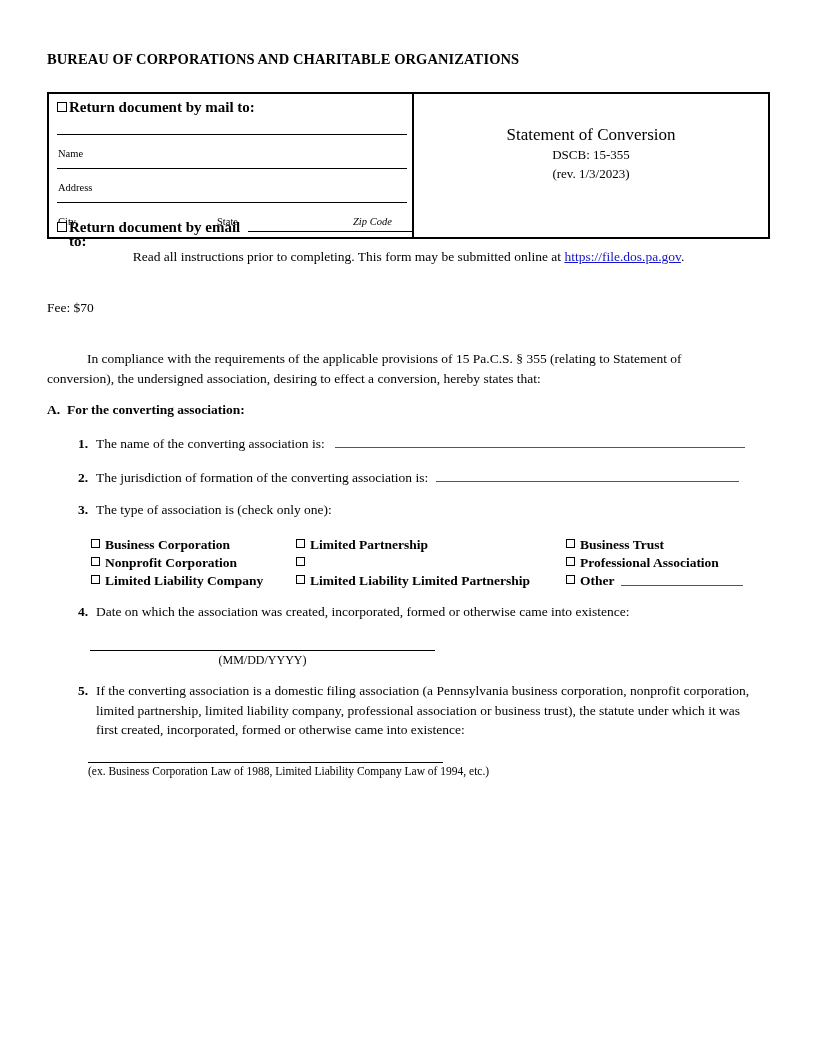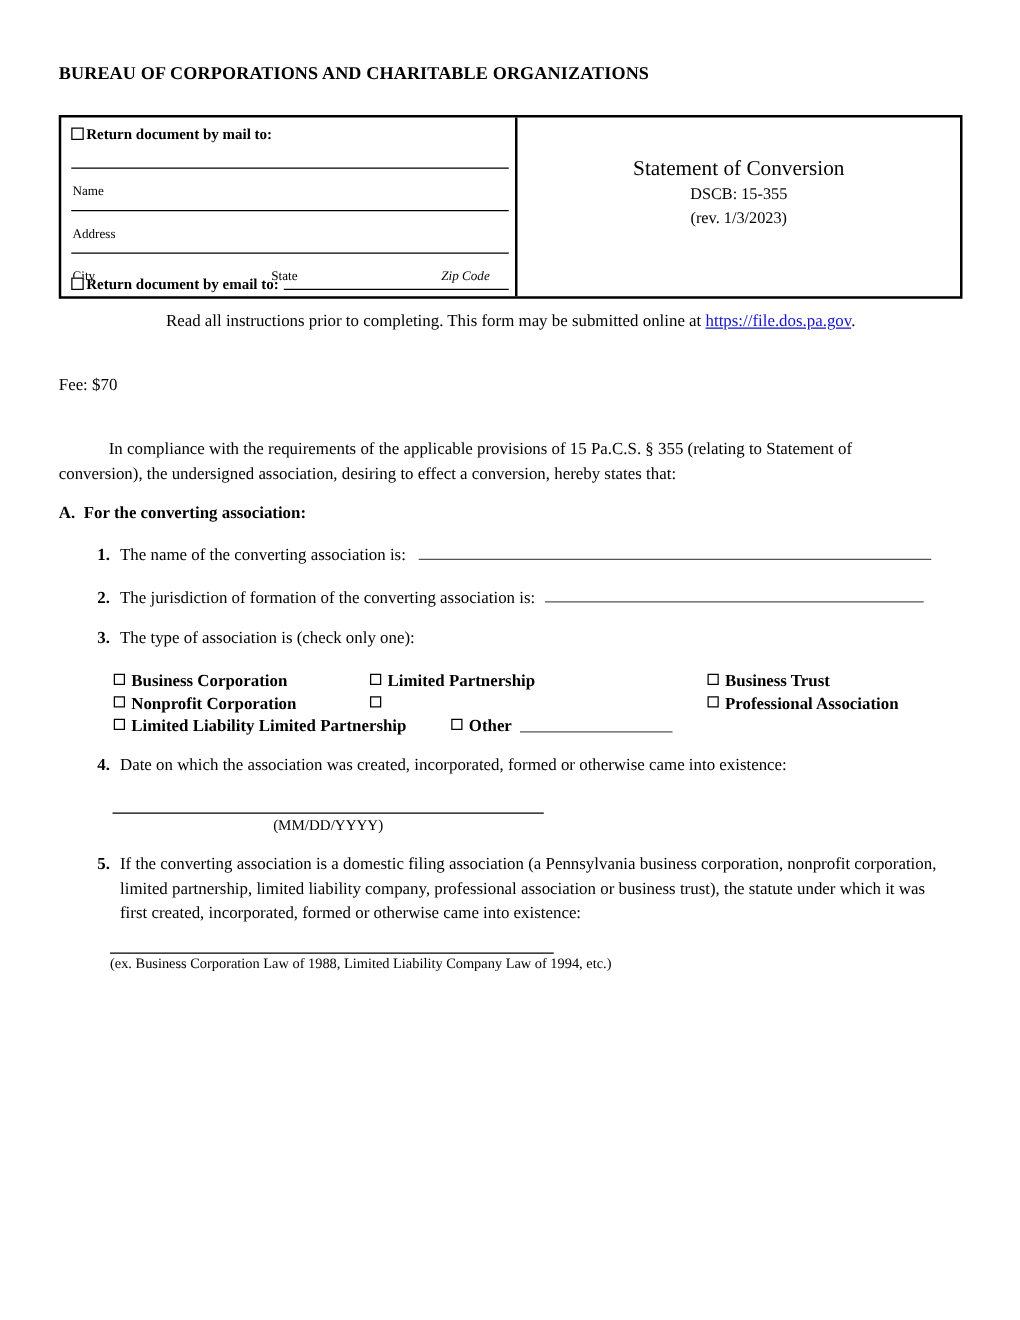--- a/index.html
+++ b/index.html
@@ -66,21 +66,21 @@
   }
   .return-email-row {
     position: absolute;
     left: 8px;
     top: 126px;
     display: flex;
     align-items: flex-start;
   }
   .bold-label {
     font-weight: bold;
-    font-size: 12px;
+    font-size: 15px;
     line-height: 14px;
   }
 
   .cb {
     display: inline-block;
     width: 9px;
     height: 9px;
     border: 1.6px solid #000;
     box-sizing: border-box;
     background: #fff;
@@ -400,20 +400,26 @@
       </div>
       <div class="cb-col3">
         <div class="cb-cell">
           <span class="cb"></span>
           <span>Professional Association</span>
         </div>
       </div>
     </div>
 
     <div class="cb-row">
+      <div class="cb-col1">
+        <div class="cb-cell">
+          <span class="cb"></span>
+          <span>Limited Liability Company</span>
+        </div>
+      </div>
       <div class="cb-col2">
         <div class="cb-cell">
           <span class="cb"></span>
           <span>Limited Liability Limited Partnership</span>
         </div>
       </div>
       <div class="cb-col3">
         <div class="cb-cell">
           <span class="cb"></span>
           <span>Other</span>

